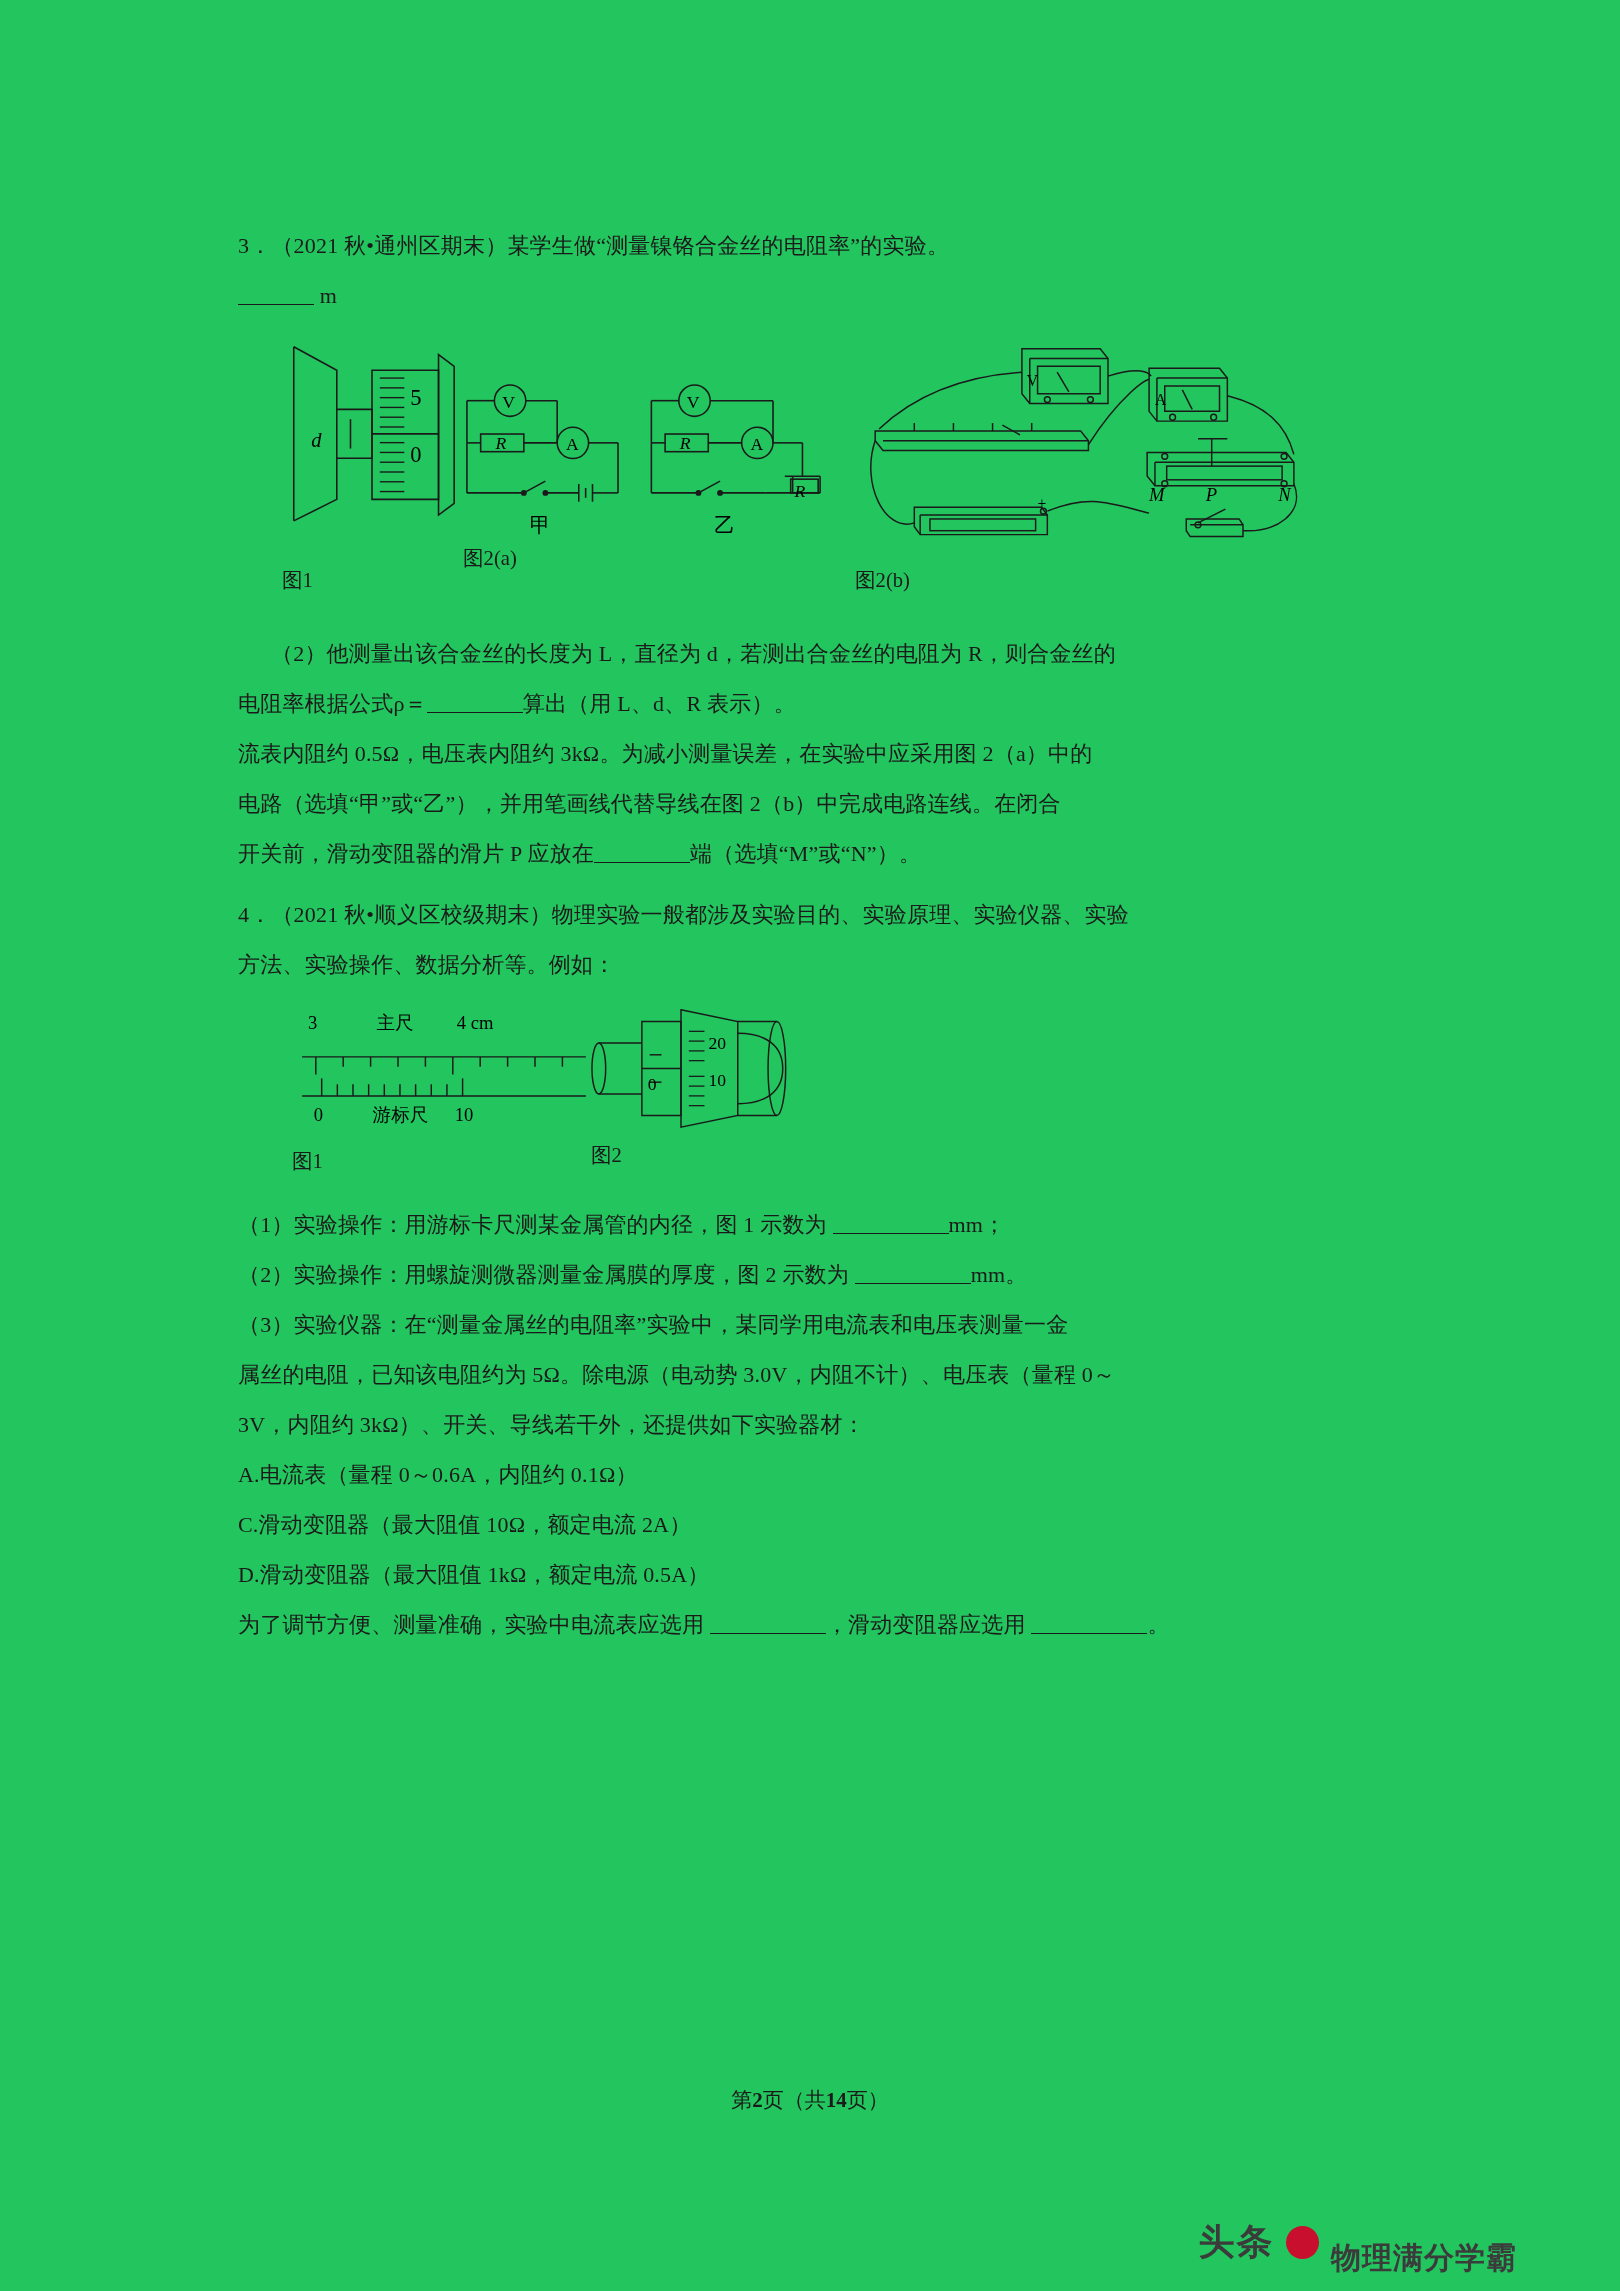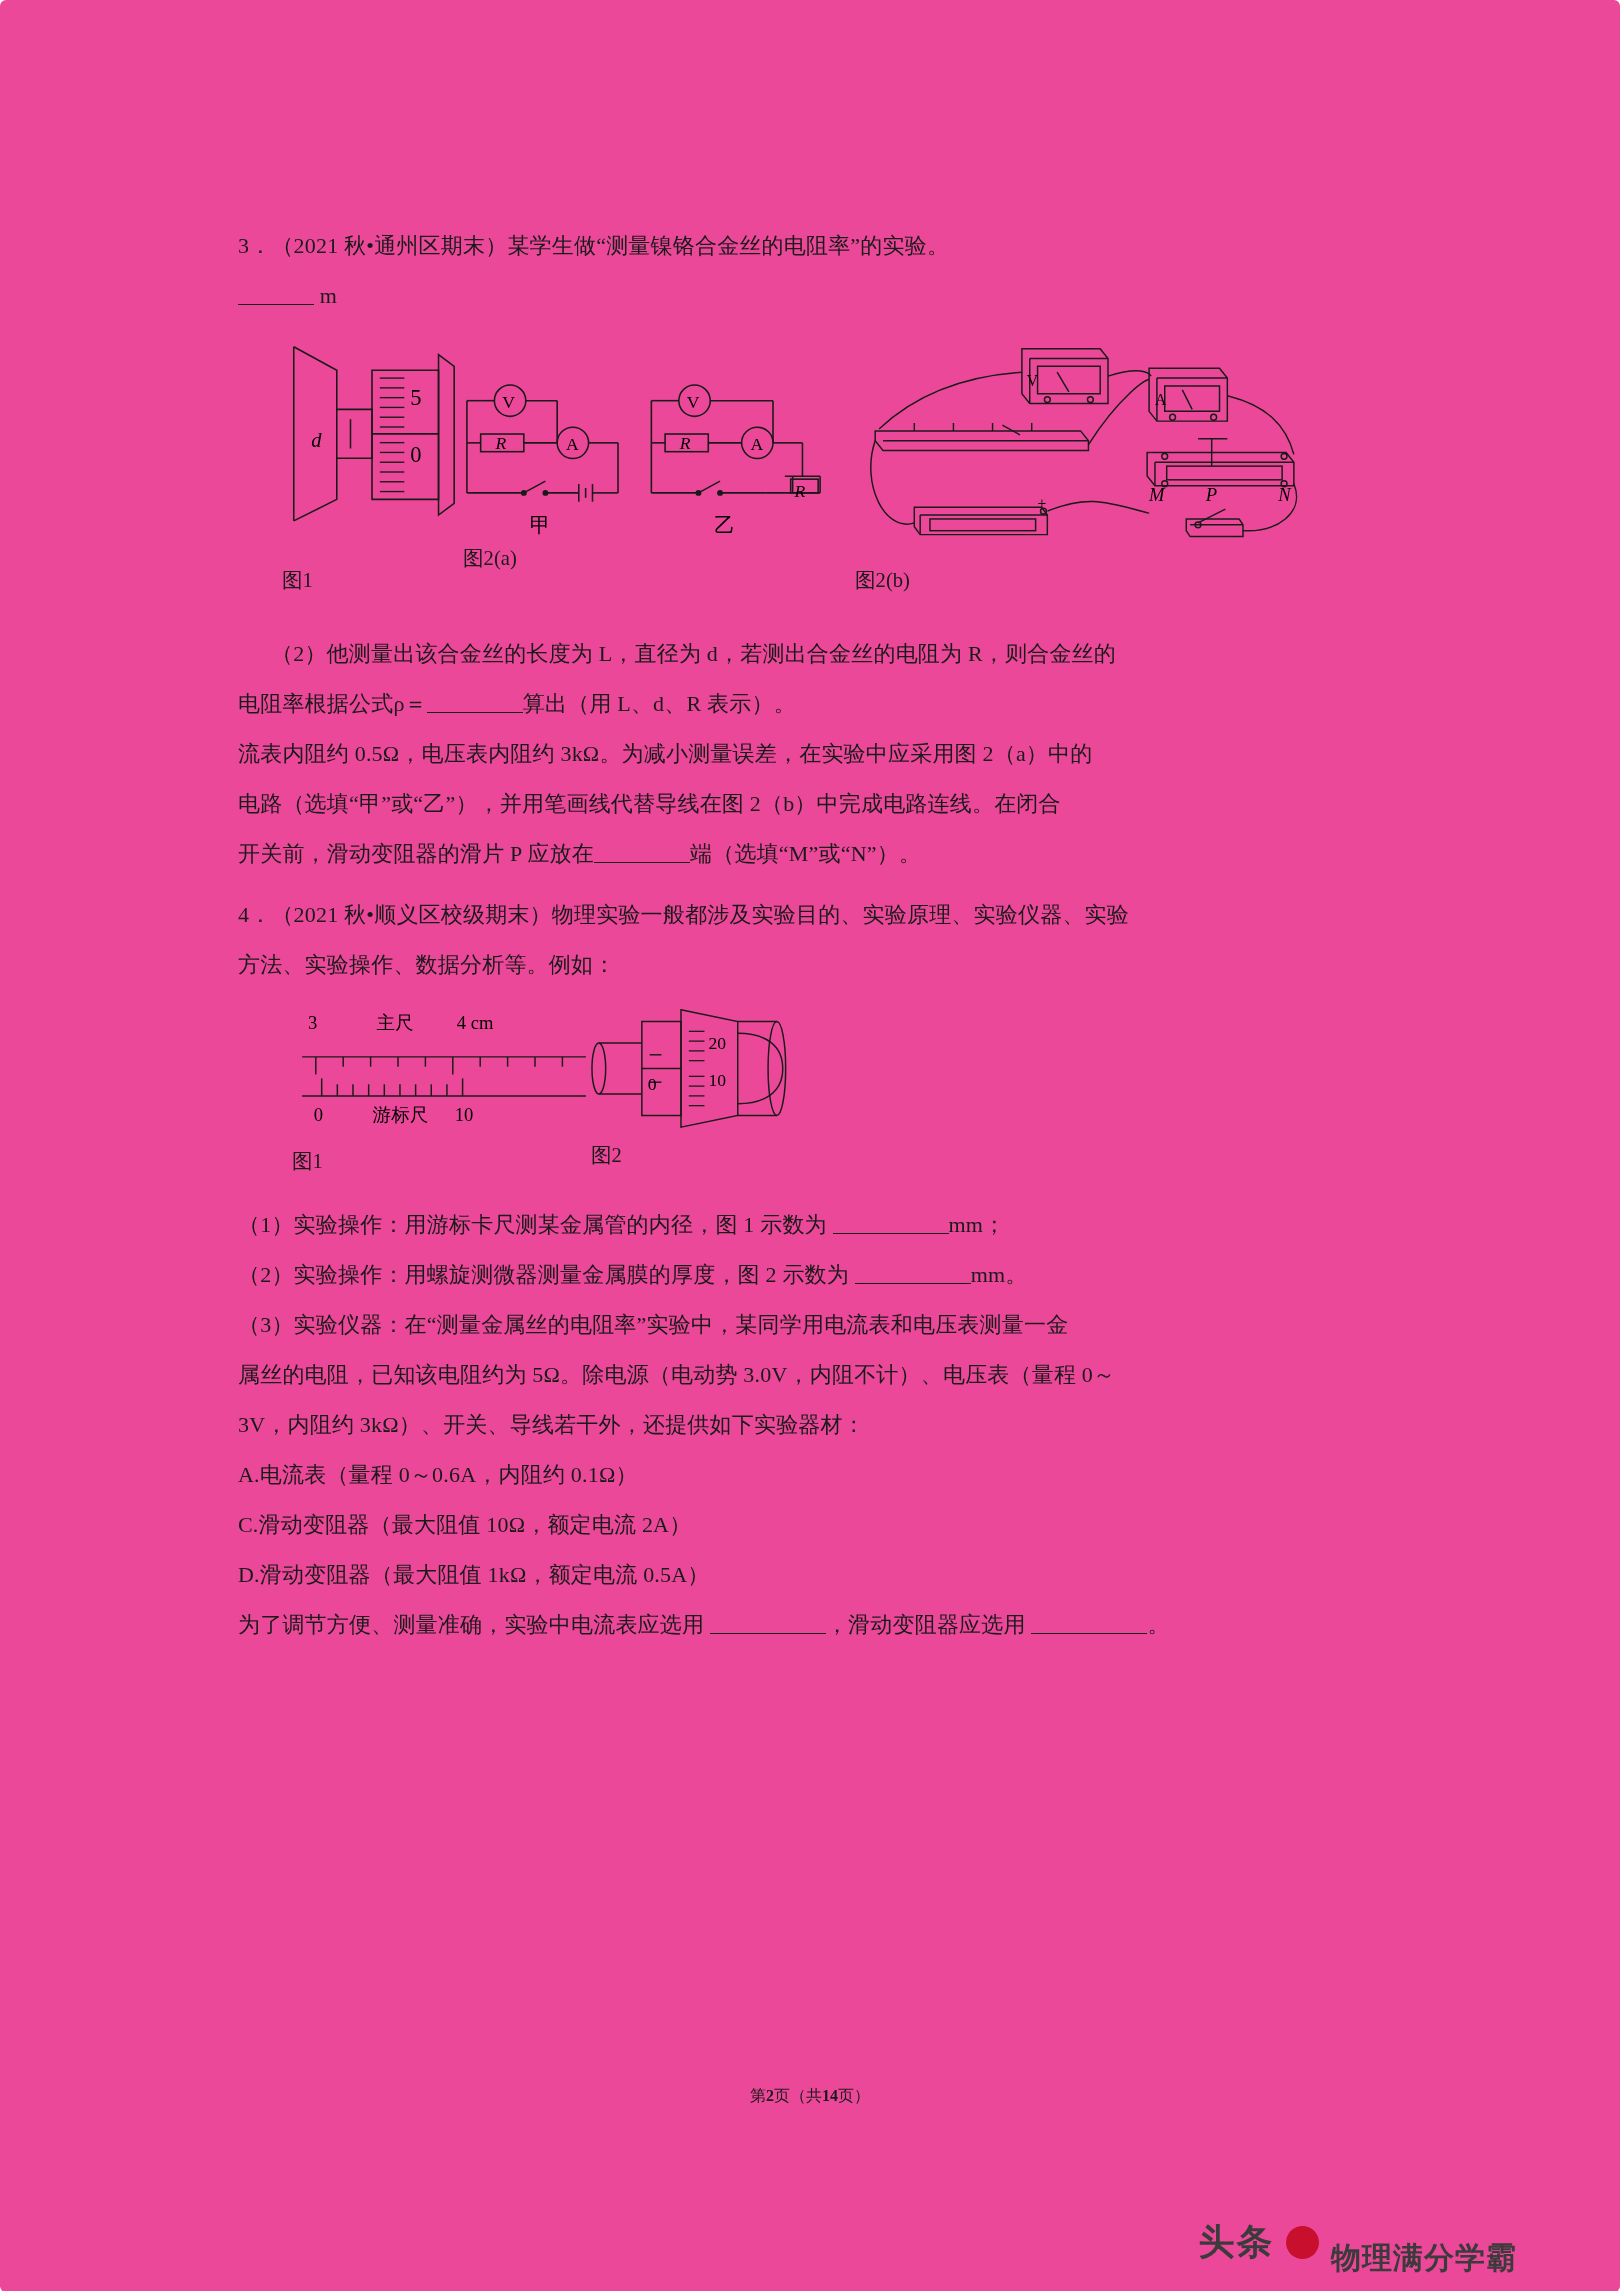--- a/index.html
+++ b/index.html
@@ -13,22 +13,21 @@
     font-family: "Liberation Serif", "DejaVu Serif", serif;
     color: #1a1a1a;
     position: relative;
     overflow: hidden;
   }
   .page {
     position: absolute;
     left: 0; top: 0;
     width: 1620px;
     height: 2292px;
-    background: #ec4899;
-    border-radius: 6px;
+    background: #22c55e;
   }
   .content {
     position: absolute;
     left: 238px;
     top: 221px;
     width: 1157px;
   }
   .q {
     margin-bottom: 5.9px;
   }
@@ -76,21 +75,21 @@
   }
   .vernier { position: absolute; left: 54px; top: 5.9px; }
   .micrometer2 { position: absolute; left: 353px; top: 0px; }
 
   .footer {
     position: absolute;
     left: 0;
     top: 2086px;
     width: 1620px;
     text-align: center;
-    font-size: 16px;
+    font-size: 21px;
   }
   .footer b { font-weight: bold; }
 
   .watermark {
     position: absolute;
     right: 103px;
     top: 2205px;
     display: flex;
     align-items: center;
     gap: 11.8px;

